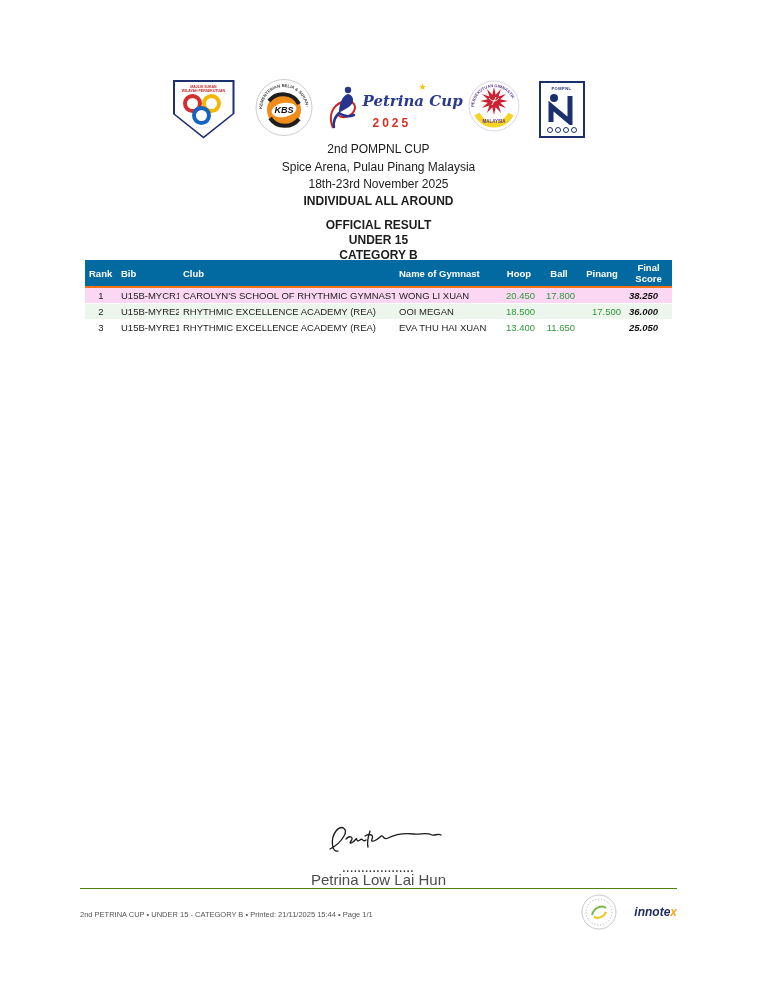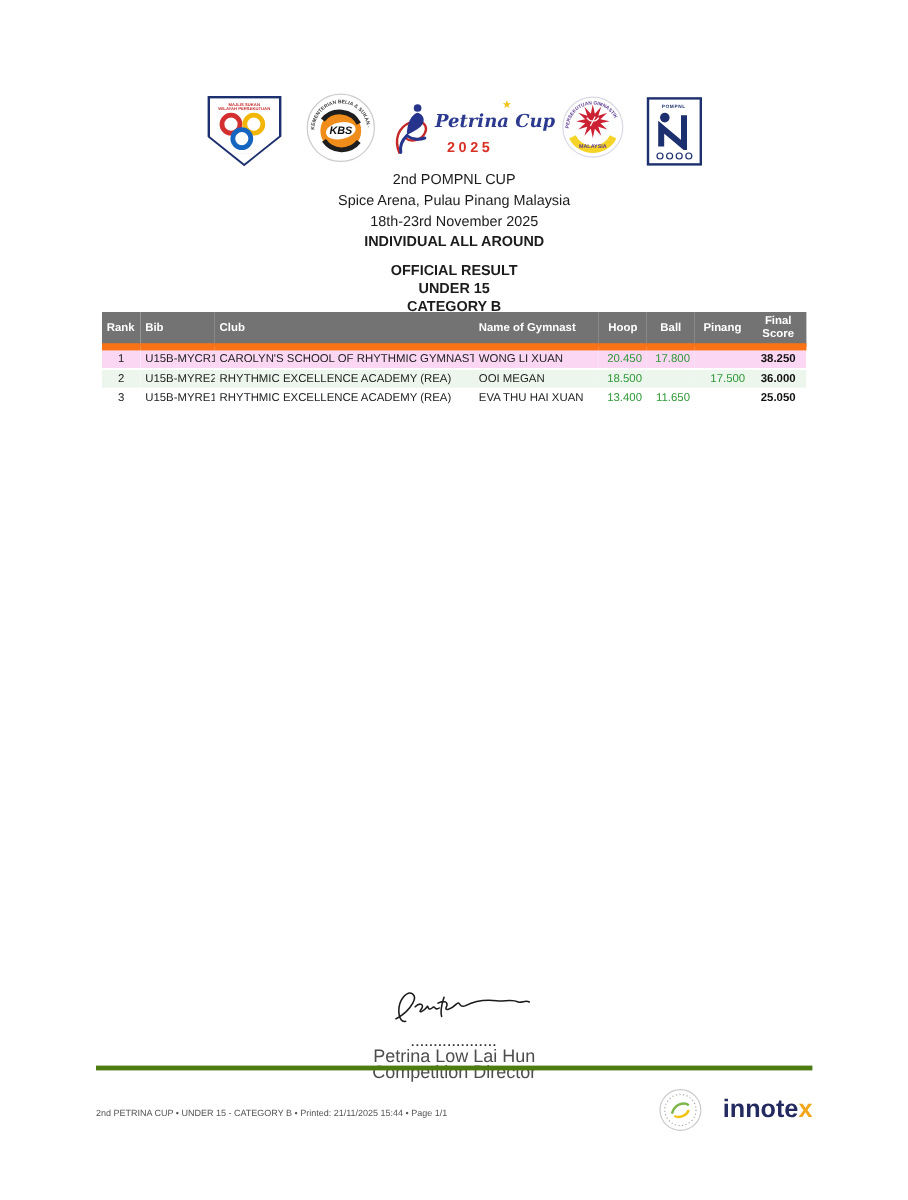--- a/index.html
+++ b/index.html
@@ -42,43 +42,43 @@
 
   
   .header-block { position:absolute; top:141px; left:0; right:0; text-align:center; color:#1c1c1c; }
   .h-line { font-size:12px; line-height:17.5px; }
   .h-bold { font-size:12px; font-weight:bold; line-height:15px; }
   .h-bold.first { margin-top:9px; }
 
   
   .table-wrap { position:absolute; top:260px; left:85px; width:587px; }
   table { width:100%; border-collapse:collapse; table-layout:fixed; font-size:9.5px; color:#222; }
-  thead th { background:#737373; color:#fff; font-weight:bold; height:27px;
-    padding:2px 4px; vertical-align:middle; border-bottom:6px solid #f97316; }
+  thead th { background:#0369a1; color:#fff; font-weight:bold; height:27px;
+    padding:2px 4px; vertical-align:middle; border-bottom:2px solid #f97316; }
   th.a-left { text-align:left; } th.a-center { text-align:center; }
   tbody td { padding:2px 4px; height:16px; vertical-align:middle; white-space:nowrap;
     overflow:hidden; border-bottom:1px solid #fff; }
   .c-rank { text-align:center; }
   .c-bib, .c-club, .c-name { text-align:left; }
   .c-score { text-align:right; color:#2f9938; }
-  .c-final { text-align:center; font-weight:bold; color:#111; }
+  .c-final { text-align:left; font-weight:bold; color:#111;font-style:italic; }
   tr.hl-pink  { background:#fbd7f3; }
   tr.hl-green { background:#edf6ed; }
 
   
   .signature { position:absolute; top:823px; left:0; right:0; text-align:center; color:#4d4d4d; }
   .sig-dots { font-size:10px; font-weight:bold; letter-spacing:1px; color:#333; line-height:8px; }
   .sig-name, .sig-role { font-size:15px; font-weight:normal; line-height:13px; }
 
   
-  .footer { position:absolute; top:888px; left:80px; right:80px; border-top:4px solid #4d7c0f;
-    display:flex; justify-content:space-between; align-items:center; padding-top:14px; }
+  .footer { position:absolute; top:888px; left:80px; right:80px; border-top:1px solid #4d7c0f;
+    display:flex; justify-content:space-between; align-items:center; padding-top:4px; }
   .f-left { font-size:7.5px; color:#555; padding-top:4px; }
   .f-right { display:flex; align-items:center; gap:16px; }
-  .brand { font-size:21px; font-weight:bold; color:#232a60; letter-spacing:0; }
+  .brand { font-size:12px; font-weight:bold; color:#232a60; letter-spacing:0;font-style:italic; }
   .brand .gold { color:#f2a71b; }
 </style>
 </head>
 <body>
 
 <div class="page">
 
   <div class="logos">
 
     <div class="logo shield-outer">
@@ -222,21 +222,20 @@
         </tbody>
     </table>
   </div>
 
   <div class="signature">
     <svg width="130" height="38" viewBox="0 0 130 38">
       <path d="M24 28 C18 30 16 16 22 8 C28 1 34 6 30 13 C26 20 20 24 16 26 M32 16 C36 12 40 14 37 18 C34 22 39 20 42 16 C43 14 42 20 46 17 C49 14 48 20 52 17 M56 8 C54 14 53 20 54 24 M51 13 C56 10 60 12 58 16 C56 20 62 18 66 14 C70 10 68 18 74 15 C82 11 92 10 100 11 C106 12 112 9 118 12 C121 13 124 10 127 12" stroke="#1a1a1a" stroke-width="1.3" fill="none" stroke-linecap="round"></path>
     </svg>
     <div class="sig-dots">...................</div>
     <div class="sig-name">Petrina Low Lai Hun</div>
-    <div class="sig-role">Competition Director</div>
   </div>
 
   <div class="footer">
     <div class="f-left">2nd PETRINA CUP • UNDER 15 - CATEGORY B • Printed: 21/11/2025 15:44 • Page 1/1</div>
     <div class="f-right">
       <svg width="38" height="38" viewBox="0 0 38 38">
         <circle cx="19" cy="19" r="17" fill="#ffffff" stroke="#c9c9c9" stroke-width="1"></circle>
         <circle cx="19" cy="19" r="13" fill="none" stroke="#aaaaaa" stroke-width="1" stroke-dasharray="1,2"></circle>
         <path d="M12 22 C14 14 22 12 26 15" stroke="#7ab648" stroke-width="2" fill="none"></path>
         <path d="M14 24 C18 26 24 24 26 19" stroke="#f1c40f" stroke-width="2" fill="none"></path>

